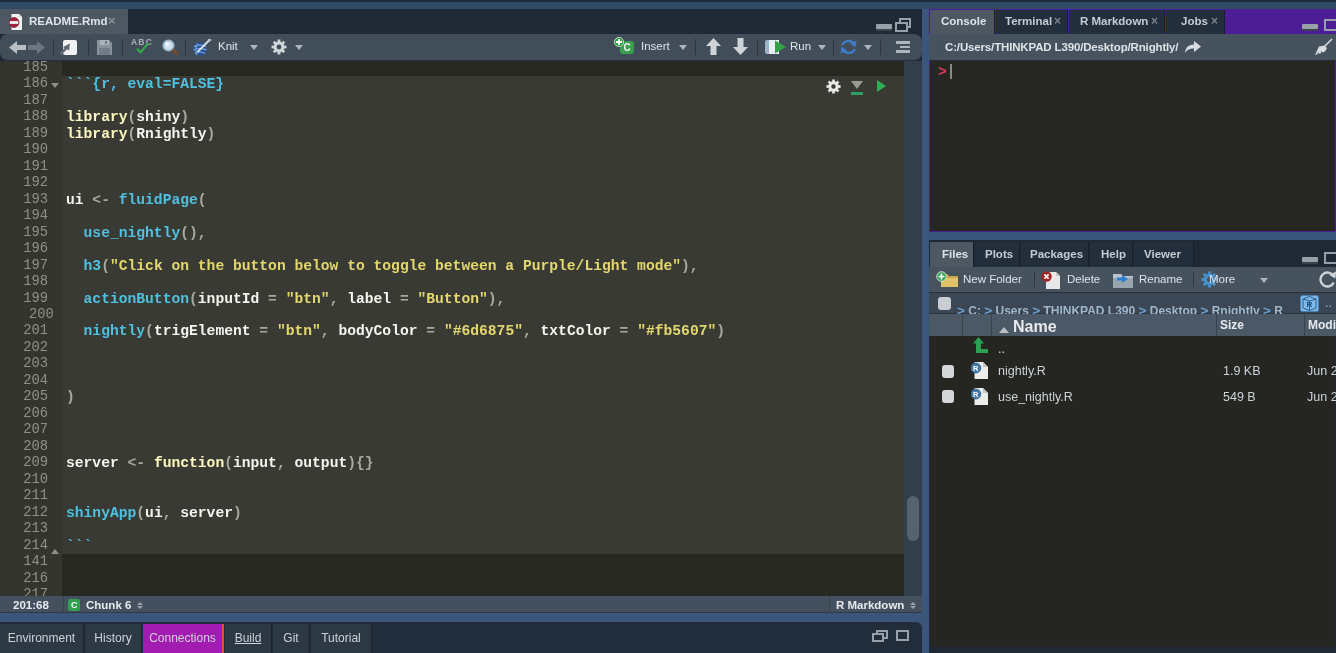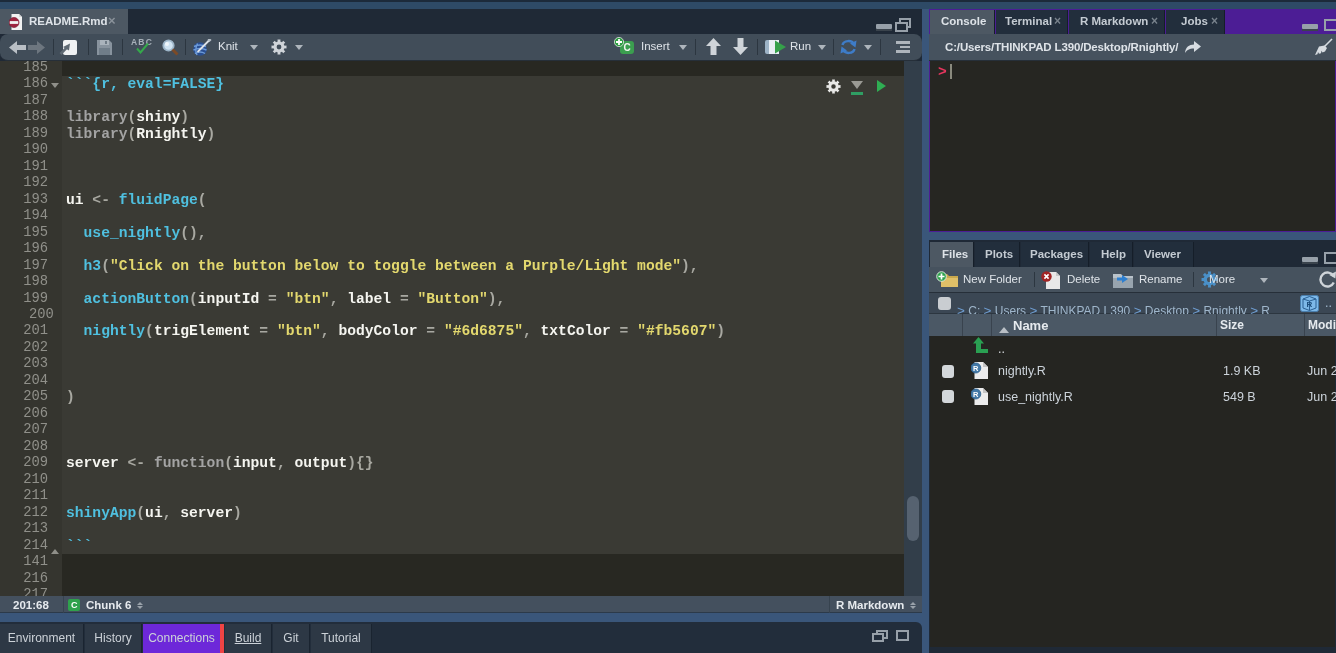--- a/index.html
+++ b/index.html
@@ -1,21 +1,21 @@
 <!DOCTYPE html>
 <html><head>
 <meta charset="utf-8">
 <style>
   * { margin:0; padding:0; box-sizing:border-box; }
   html,body { width:1336px; height:653px; overflow:hidden; background:#3a567a;
     font-family:"Liberation Sans", sans-serif; }
   .abs { position:absolute; white-space:nowrap; }
   #stage { position:relative; width:1336px; height:653px; }
   .mono { font-family:"Liberation Mono", monospace; font-weight:700; font-size:14.65px; white-space:pre; }
-  .w { color:#f5f5f0; } .pk { color:#a3a3a3; } .cy { color:#4fc0e0; } .yl { color:#e3d86e; } .op { color:#a8a8a1; }
+  .w { color:#f5f5f0; } .pk { color:#fef9c3; } .cy { color:#4fc0e0; } .yl { color:#e3d86e; } .op { color:#a8a8a1; }
   .codeline { position:absolute; left:66px; height:16.48px; line-height:16.48px; }
   .gnum { position:absolute; right:14px; height:16.48px; line-height:16.48px;
     font-family:"Liberation Mono", monospace; font-size:13.8px; color:#90908a; }
   .tabtxt { font-size:11.5px; font-weight:700; color:#dee3e8; }
   .divider { position:absolute; width:1px; background:#2c3640; top:5px; bottom:5px; }
   .bc { color:#6f9ed2; font-size:13.5px; }
 </style>
 </head>
 <body>
 <div id="stage">
@@ -225,21 +225,21 @@
   <div class="abs" style="left:0;top:622px;width:922px;height:31px;background:#222d3b;border-radius:0 6px 0 0;">
     <div class="abs" style="left:0;top:0;height:31px;"></div>
   </div>
   <div id="bltabs">
       <div class="abs" style="left:0px;top:624px;width:84px;height:29px;background:#2d3845;border-right:1px solid #1a2430;text-align:center;">
         <div style="margin-top:7px;font-size:12px;color:#ccd2d8;">Environment</div>
       </div>
       <div class="abs" style="left:85px;top:624px;width:57px;height:29px;background:#2d3845;border-right:1px solid #1a2430;text-align:center;">
         <div style="margin-top:7px;font-size:12px;color:#ccd2d8;">History</div>
       </div>
-      <div class="abs" style="left:143px;top:624px;width:81px;height:29px;background:#6d28d9;border-right:4px solid #ef4444;text-align:center;">
+      <div class="abs" style="left:143px;top:624px;width:81px;height:29px;background:#a21caf;border-right:2px solid #ef4444;text-align:center;">
         <div style="margin-top:7px;font-size:12px;color:#ccd2d8;">Connections</div>
       </div>
       <div class="abs" style="left:225px;top:624px;width:47px;height:29px;background:#2d3845;border-right:1px solid #1a2430;text-align:center;">
         <div style="margin-top:7px;font-size:12px;color:#ccd2d8;text-decoration:underline;">Build</div>
       </div>
       <div class="abs" style="left:273px;top:624px;width:37px;height:29px;background:#2d3845;border-right:1px solid #1a2430;text-align:center;">
         <div style="margin-top:7px;font-size:12px;color:#ccd2d8;">Git</div>
       </div>
       <div class="abs" style="left:311px;top:624px;width:61px;height:29px;background:#2d3845;border-right:1px solid #1a2430;text-align:center;">
         <div style="margin-top:7px;font-size:12px;color:#ccd2d8;">Tutorial</div>
@@ -341,34 +341,34 @@
       <div class="abs tabtxt" style="left:280px;top:6px;font-weight:400;">More</div>
       <div class="abs" style="left:331px;top:11px;width:0;height:0;border:4px solid transparent;border-top:5px solid #aeb5bc;"></div>
       <svg class="abs" style="left:390px;top:4px;" width="17" height="17" viewBox="0 0 17 17">
           <path fill="none" stroke="#cfd4d9" stroke-width="2.4" d="M14.5 5 A7 7 0 1 0 14.8 11.5"></path>
           <path fill="#cfd4d9" d="M17 0.5 L16.4 7.5 L10.3 4 Z"></path>
         </svg>
     </div>
 
     <div class="abs" style="left:0;top:53px;width:407px;height:21px;background:#3b4754;border-bottom:1px solid #2c3640;">
       <div class="abs" style="left:9px;top:4px;width:13px;height:13px;background:#c9cdd1;border-radius:3px;"></div>
-      <div class="abs" style="left:28px;top:10px;font-size:12px;font-weight:400;color:#9fb6cb;"><span class="bc">&gt;</span> C: <span class="bc">&gt;</span> Users <span class="bc">&gt;</span> THINKPAD L390 <span class="bc">&gt;</span> Desktop <span class="bc">&gt;</span> Rnightly <span class="bc">&gt;</span> R</div>
+      <div class="abs" style="left:28px;top:10px;font-size:12px;font-weight:700;color:#9fb6cb;"><span class="bc">&gt;</span> C: <span class="bc">&gt;</span> Users <span class="bc">&gt;</span> THINKPAD L390 <span class="bc">&gt;</span> Desktop <span class="bc">&gt;</span> Rnightly <span class="bc">&gt;</span> R</div>
       <svg class="abs" style="left:371px;top:2px;" width="19" height="17" viewBox="0 0 19 17">
           <rect x="0.5" y="0.5" width="18" height="16" rx="2" fill="#7db8e8" stroke="#4a7fae"></rect>
           <path fill="none" stroke="#2a5f92" stroke-width="1" d="M3 4 L9.5 1.5 L16 4 L16 13 L9.5 15.5 L3 13 Z M9.5 15.5 L9.5 6 M3 4 L9.5 6 L16 4"></path>
           <text x="9.5" y="12" text-anchor="middle" font-family="Liberation Sans" font-size="8" font-weight="bold" fill="#1d4d7a">R</text>
         </svg>
       <div class="abs" style="left:396px;top:3px;font-size:12.5px;color:#9fb6cb;">..</div>
     </div>
 
     <div class="abs" style="left:0;top:74px;width:407px;height:22px;background:#4b5865;">
       <div class="abs" style="left:33px;top:0;width:1px;height:22px;background:#39434e;"></div>
       <div class="abs" style="left:62px;top:0;width:1px;height:22px;background:#39434e;"></div>
       <div class="abs" style="left:70px;top:8px;width:0;height:0;border:5px solid transparent;border-bottom:6px solid #b9bfc5;"></div>
-      <div class="abs" style="left:84px;top:4px;font-size:13px;font-weight:700;color:#e6eaee;">Name</div>
+      <div class="abs" style="left:84px;top:4px;font-size:16px;font-weight:700;color:#e6eaee;">Name</div>
       <div class="abs" style="left:287px;top:0;width:1px;height:22px;background:#39434e;"></div>
       <div class="abs" style="left:291px;top:4px;font-size:12px;font-weight:700;color:#e6eaee;">Size</div>
       <div class="abs" style="left:375px;top:0;width:1px;height:22px;background:#39434e;"></div>
       <div class="abs" style="left:379px;top:4px;font-size:12px;font-weight:700;color:#e6eaee;">Modified</div>
     </div>
 
     <div class="abs" style="left:1px;top:96px;width:405px;height:311px;background:#252521;">
 
       <svg class="abs" style="left:43px;top:1px;" width="15" height="16" viewBox="0 0 15 16">
           <path fill="#2aa052" d="M5.5 0 L11 6.5 L8 6.5 L8 12 L15 12 L15 16 L3 16 L3 6.5 L0 6.5 Z"></path>

